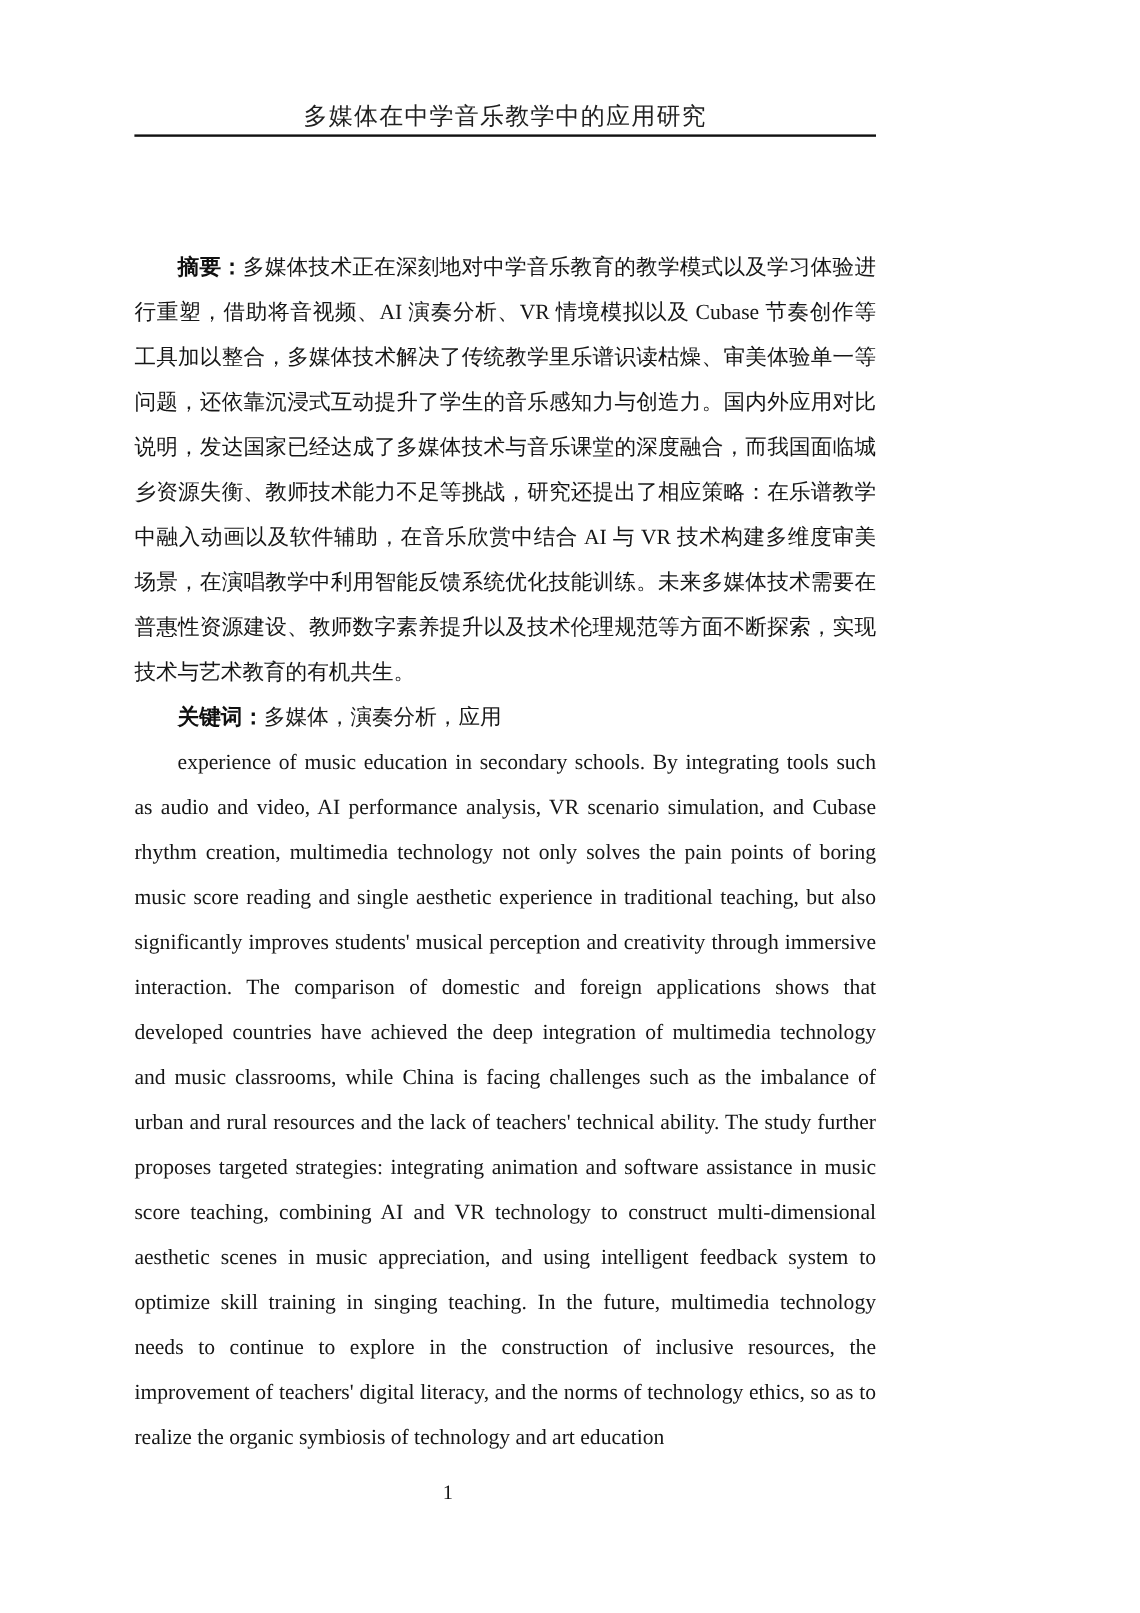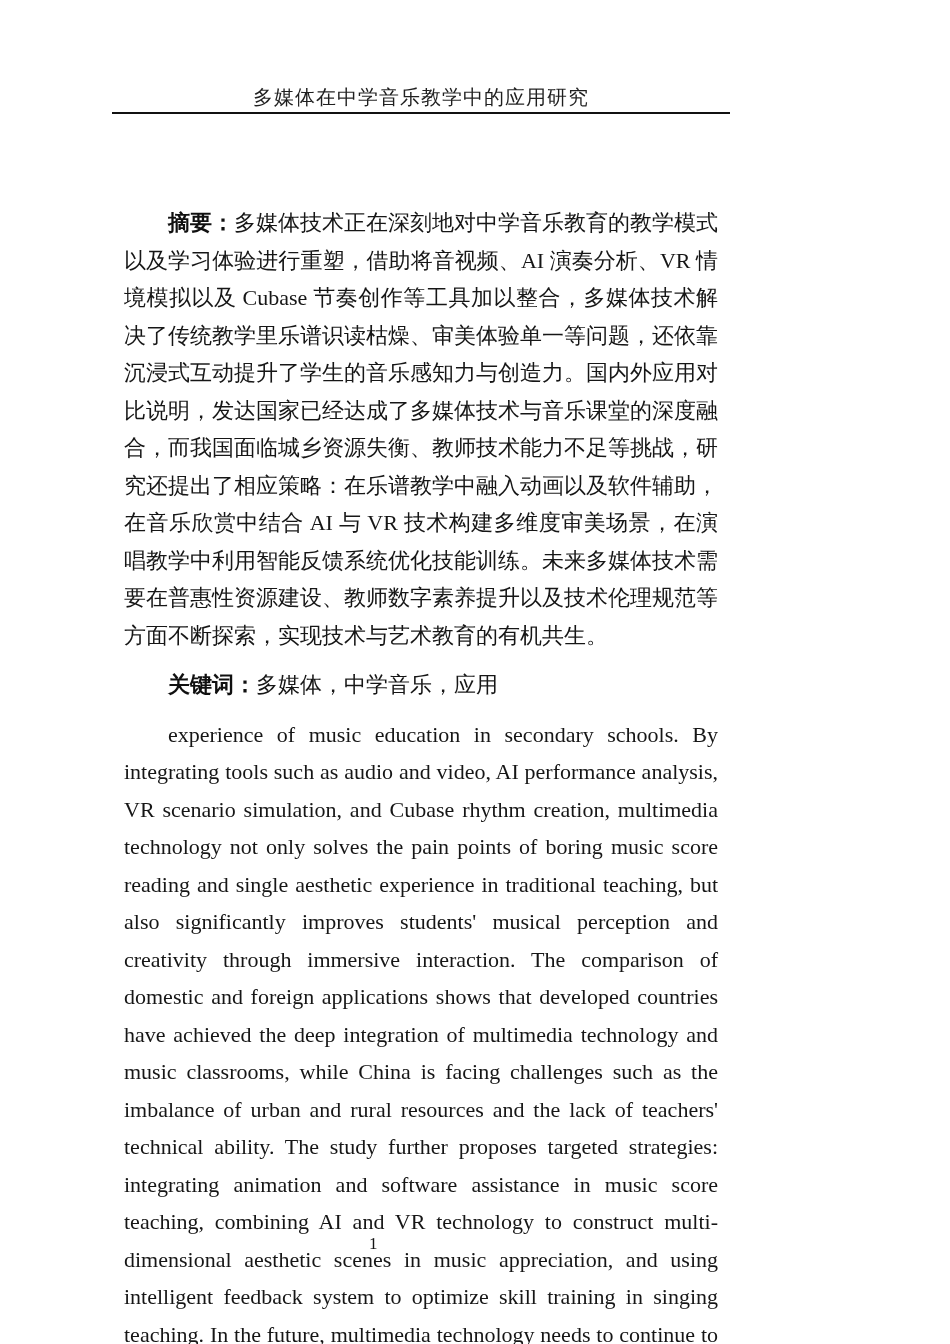--- a/index.html
+++ b/index.html
@@ -29,22 +29,22 @@
   }
   .header-rule {
     height: 0;
     border-bottom: 2px solid #111111;
     margin-top: 1px;
   }
   .doc-body {
     margin: 0 90px 0 112px;
   }
   .para {
-    margin: 12px;
-    font-size: 22px;
+    margin: 0;
+    font-size: 18px;
     line-height: 37.5px;
     text-align: justify;
     text-justify: inter-ideograph;
     color: #161616;
   }
   .indent {
     text-indent: 2em;
   }
   .cn-abstract {
     margin-top: 90px;
@@ -76,21 +76,21 @@
 
   <div class="page-header">
     <div class="header-title">多媒体在中学音乐教学中的应用研究</div>
     <div class="header-rule"></div>
   </div>
 
   <div class="doc-body">
 
     <p class="para indent cn-abstract"><span class="bold-label">摘要：</span><span>多媒体技术正在深刻地对中学音乐教育的教学模式以及学习体验进行重塑，借助将音视频、AI 演奏分析、VR 情境模拟以及 Cubase 节奏创作等工具加以整合，多媒体技术解决了传统教学里乐谱识读枯燥、审美体验单一等问题，还依靠沉浸式互动提升了学生的音乐感知力与创造力。国内外应用对比说明，发达国家已经达成了多媒体技术与音乐课堂的深度融合，而我国面临城乡资源失衡、教师技术能力不足等挑战，研究还提出了相应策略：在乐谱教学中融入动画以及软件辅助，在音乐欣赏中结合 AI 与 VR 技术构建多维度审美场景，在演唱教学中利用智能反馈系统优化技能训练。未来多媒体技术需要在普惠性资源建设、教师数字素养提升以及技术伦理规范等方面不断探索，实现技术与艺术教育的有机共生。</span></p>
 
-    <p class="para indent kw-line"><span class="bold-label">关键词：</span><span>多媒体，中学音乐，应用</span></p>
+    <p class="para indent kw-line"><span class="bold-label">关键词：</span><span>多媒体，演奏分析，应用</span></p>
 
 
     <p class="para indent">experience of music education in secondary schools. By integrating tools such as audio and video, AI performance analysis, VR scenario simulation, and Cubase rhythm creation, multimedia technology not only solves the pain points of boring music score reading and single aesthetic experience in traditional teaching, but also significantly improves students' musical perception and creativity through immersive interaction. The comparison of domestic and foreign applications shows that developed countries have achieved the deep integration of multimedia technology and music classrooms, while China is facing challenges such as the imbalance of urban and rural resources and the lack of teachers' technical ability. The study further proposes targeted strategies: integrating animation and software assistance in music score teaching, combining AI and VR technology to construct multi-dimensional aesthetic scenes in music appreciation, and using intelligent feedback system to optimize skill training in singing teaching. In the future, multimedia technology needs to continue to explore in the construction of inclusive resources, the improvement of teachers' digital literacy, and the norms of technology ethics, so as to realize the organic symbiosis of technology and art education</p>
 
 
   </div>
 
   <div class="page-footer"><span>1</span></div>
 
 </div>

